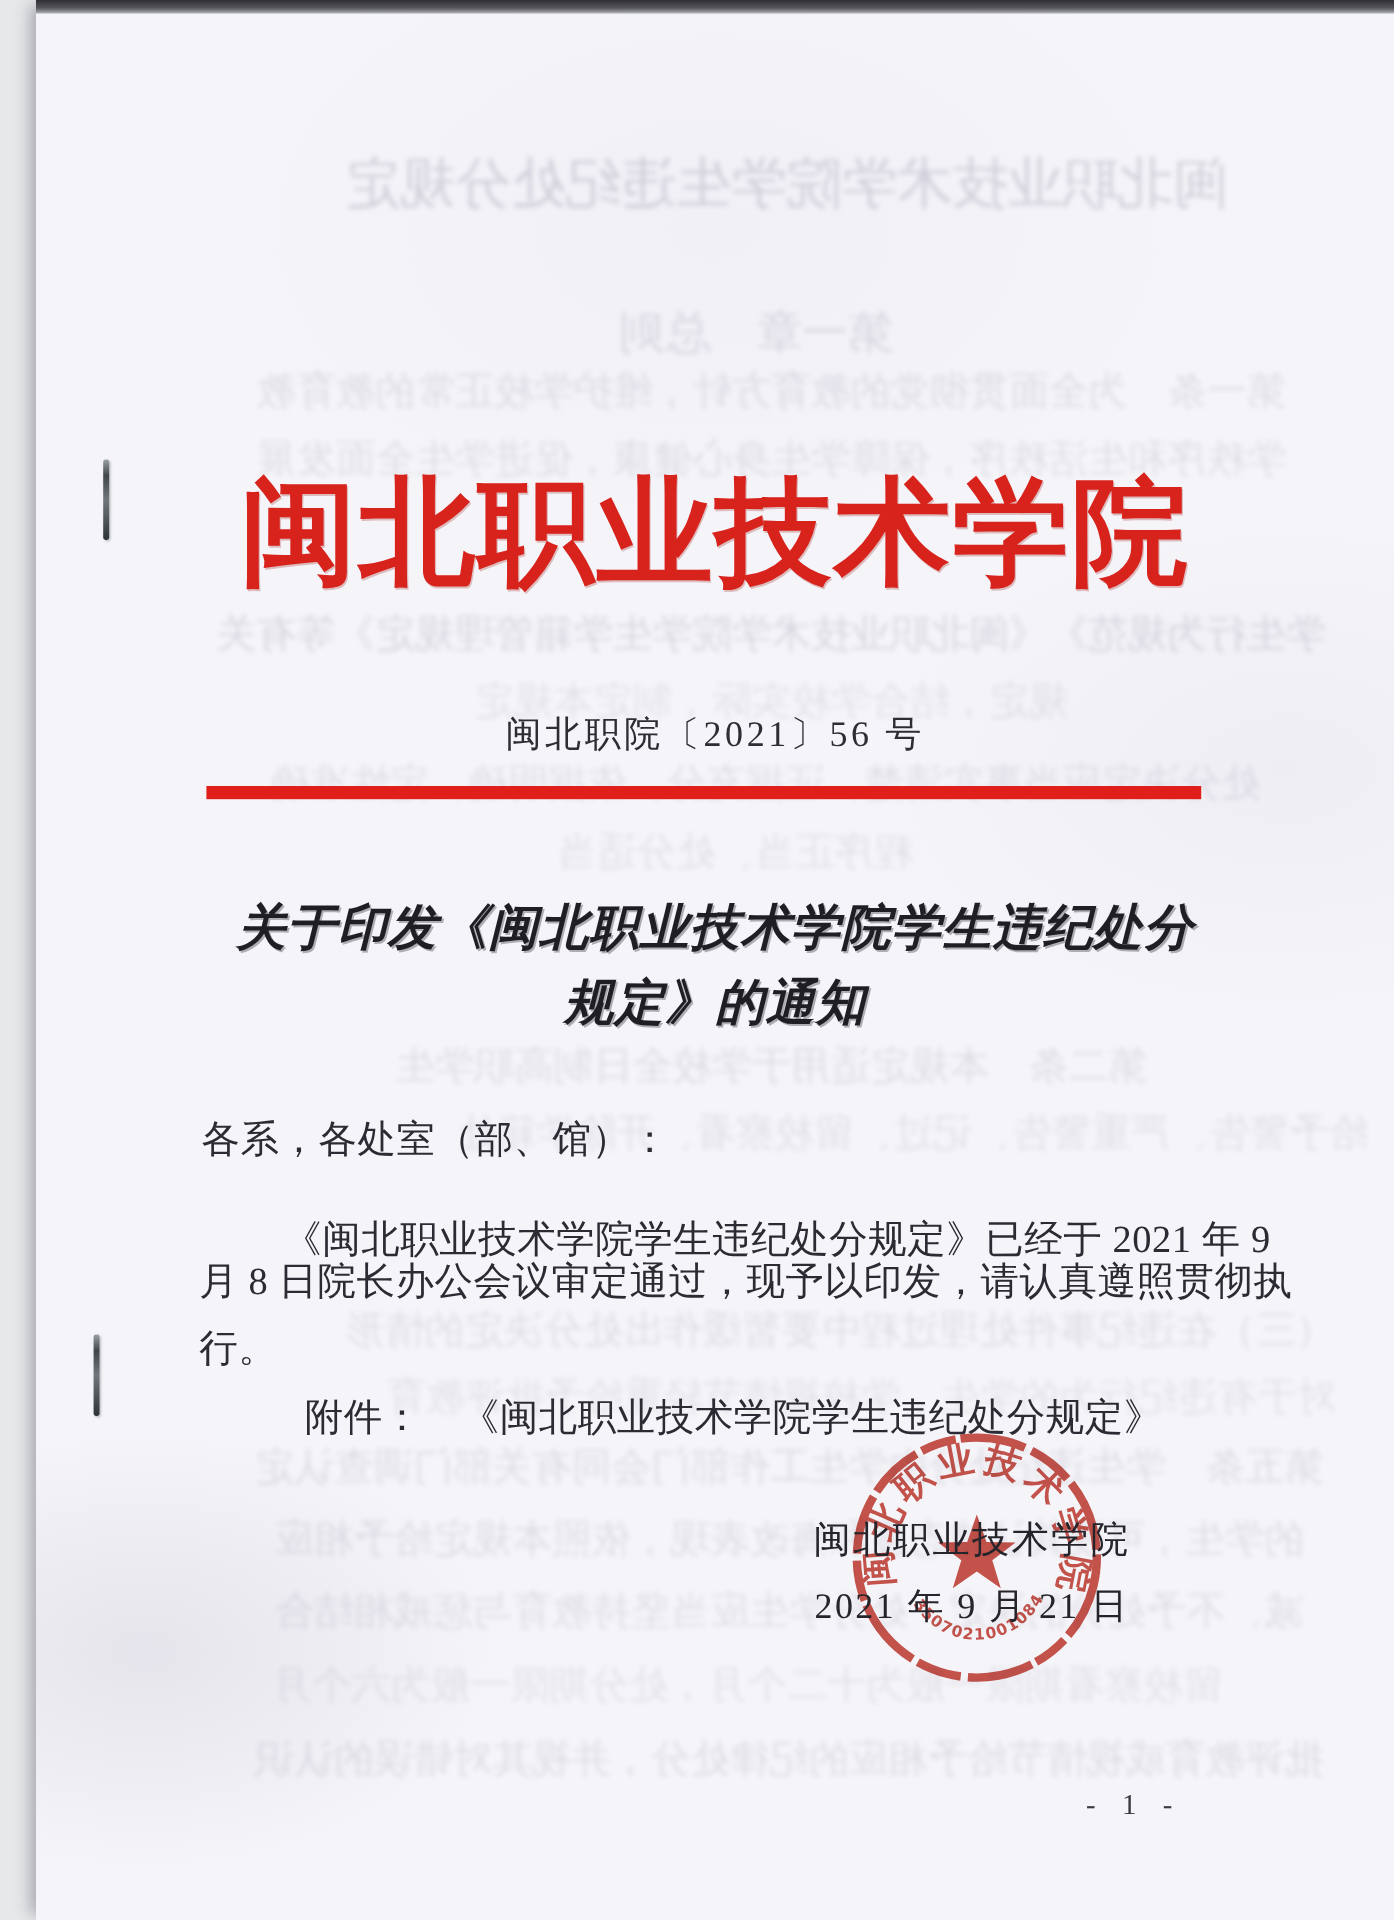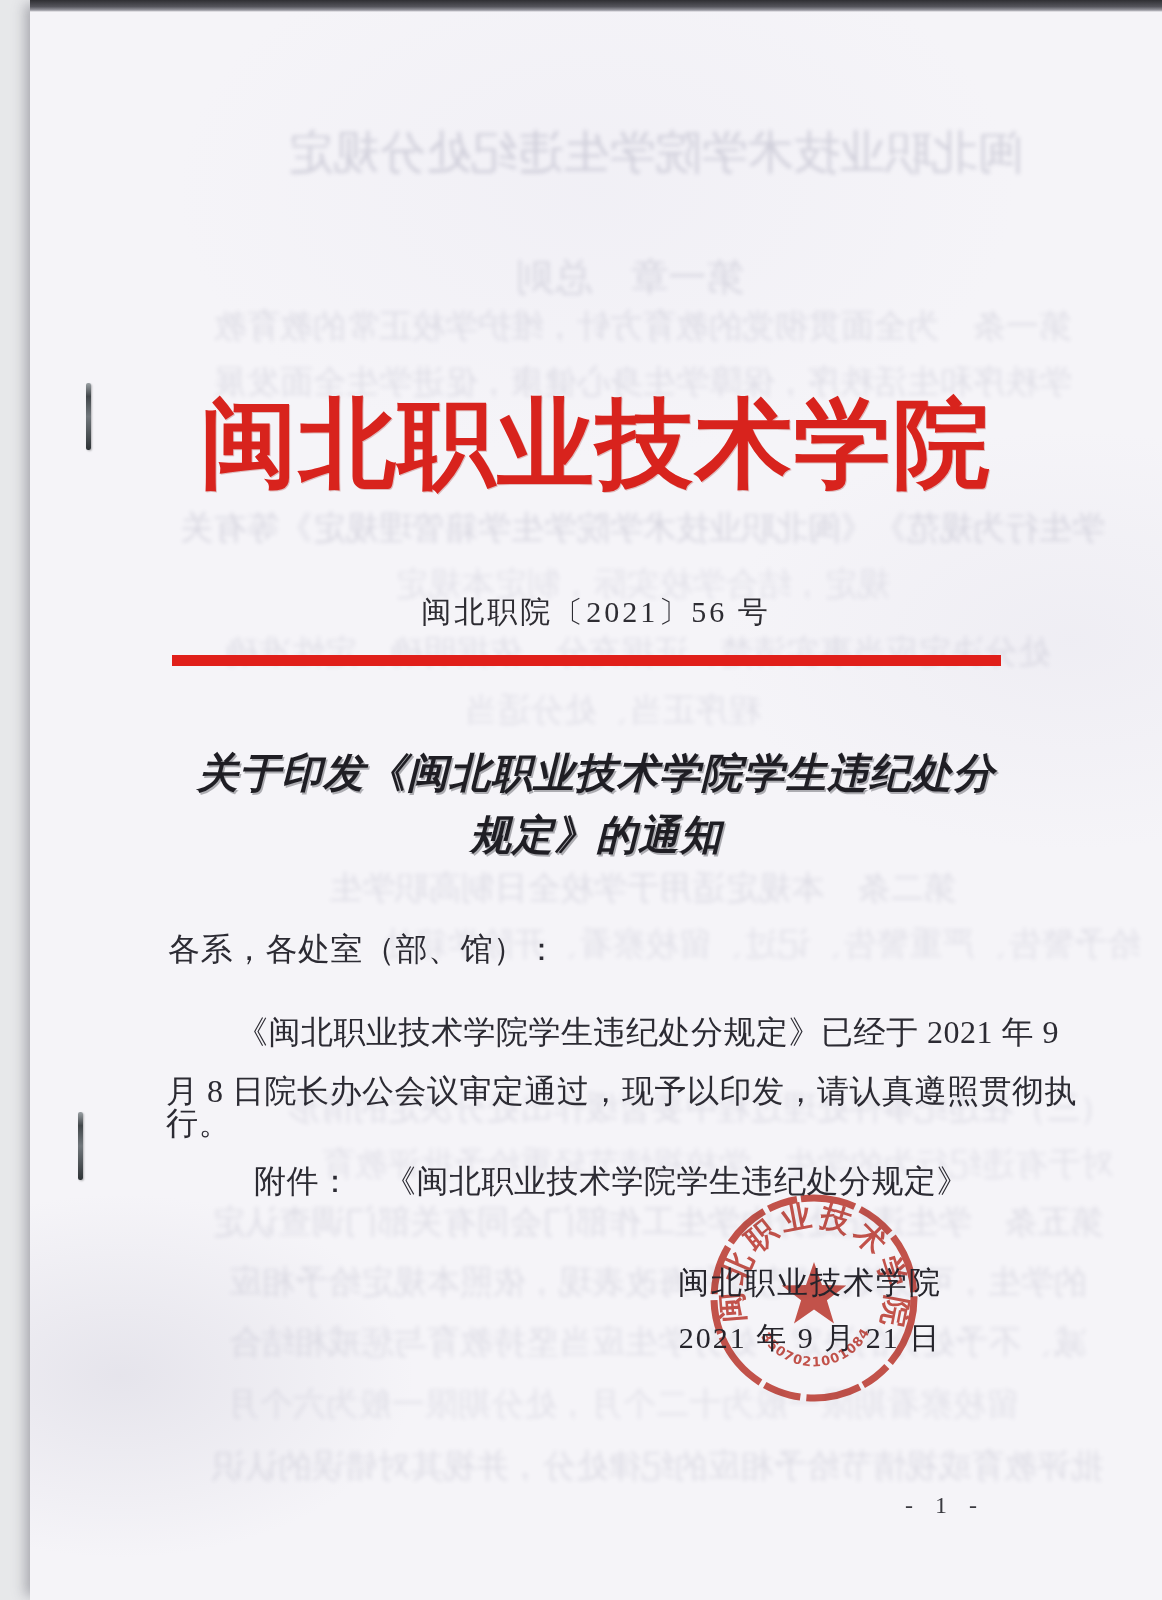--- a/index.html
+++ b/index.html
@@ -106,21 +106,21 @@
 
 <div class="org-title">闽北职业技术学院</div>
 <div class="doc-number">闽北职院〔2021〕56 号</div>
 <div class="red-rule"></div>
 
 <div class="notice-title l1">关于印发《闽北职业技术学院学生违纪处分</div>
 <div class="notice-title l2">规定》的通知</div>
 
 <div class="body-line" style="left:168px;top:928px;">各系，各处室（部、馆）：</div>
 <div class="body-line" style="left:236px;top:988px;margin-top:23px;">《闽北职业技术学院学生违纪处分规定》已经于 2021 年 9</div>
-<div class="body-line" style="left:166px;top:1070px;">月 8 日院长办公会议审定通过，现予以印发，请认真遵照贯彻执</div>
+<div class="body-line" style="left:166px;top:1046px;">月 8 日院长办公会议审定通过，现予以印发，请认真遵照贯彻执</div>
 <div class="body-line" style="left:166px;top:1102px;">行。</div>
 <div class="body-line" style="left:234px;top:1160px;margin-left:20px;">附件：　《闽北职业技术学院学生违纪处分规定》</div>
 
 <svg class="seal" viewBox="0 0 220 220">
   <circle cx="110" cy="110" r="100" fill="none" stroke="#c6483e" stroke-width="7" stroke-dasharray="46 5 30 4 55 6 38 5 60 4 34 6 50 5" transform="rotate(14 110 110)"></circle>
   <defs>
     <path id="sealArcTop" d="M 42.3 134.6 A 72 72 0 1 1 177.7 134.6" fill="none"></path>
     <path id="sealArcBottom" d="M 55 145 A 62 62 0 0 0 165 145" fill="none"></path>
   </defs>
   <text font-size="30" font-weight="bold" fill="#c6483e" letter-spacing="5" font-family="Liberation Serif, DejaVu Serif, serif">

